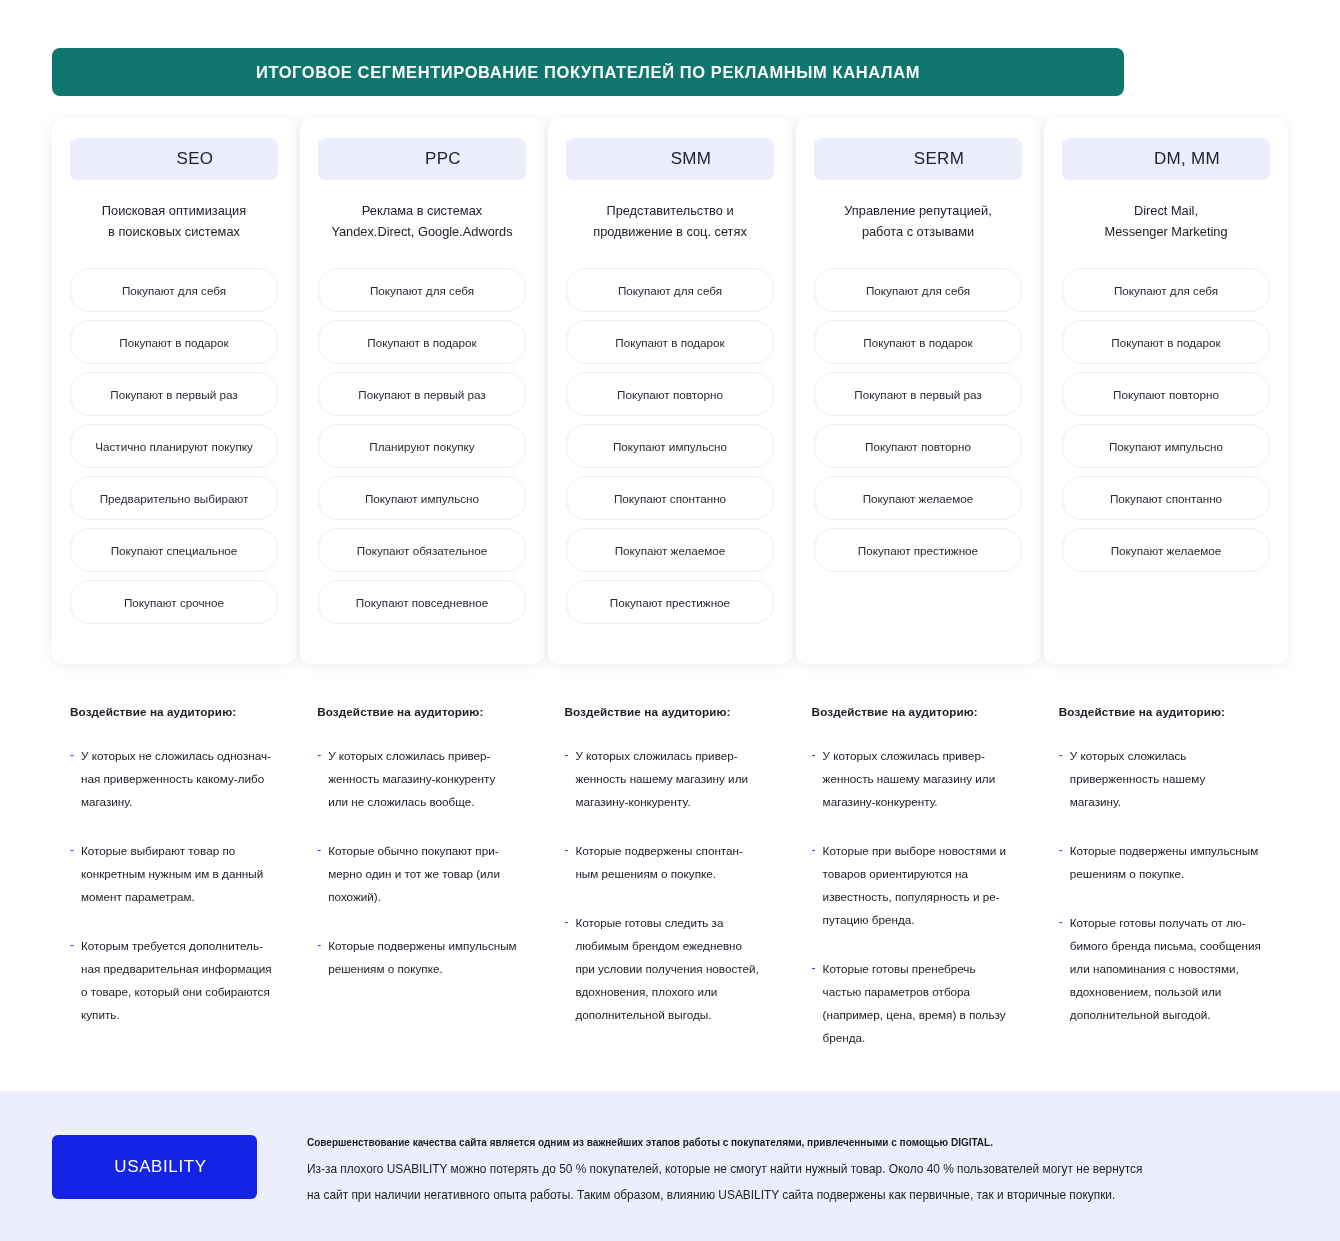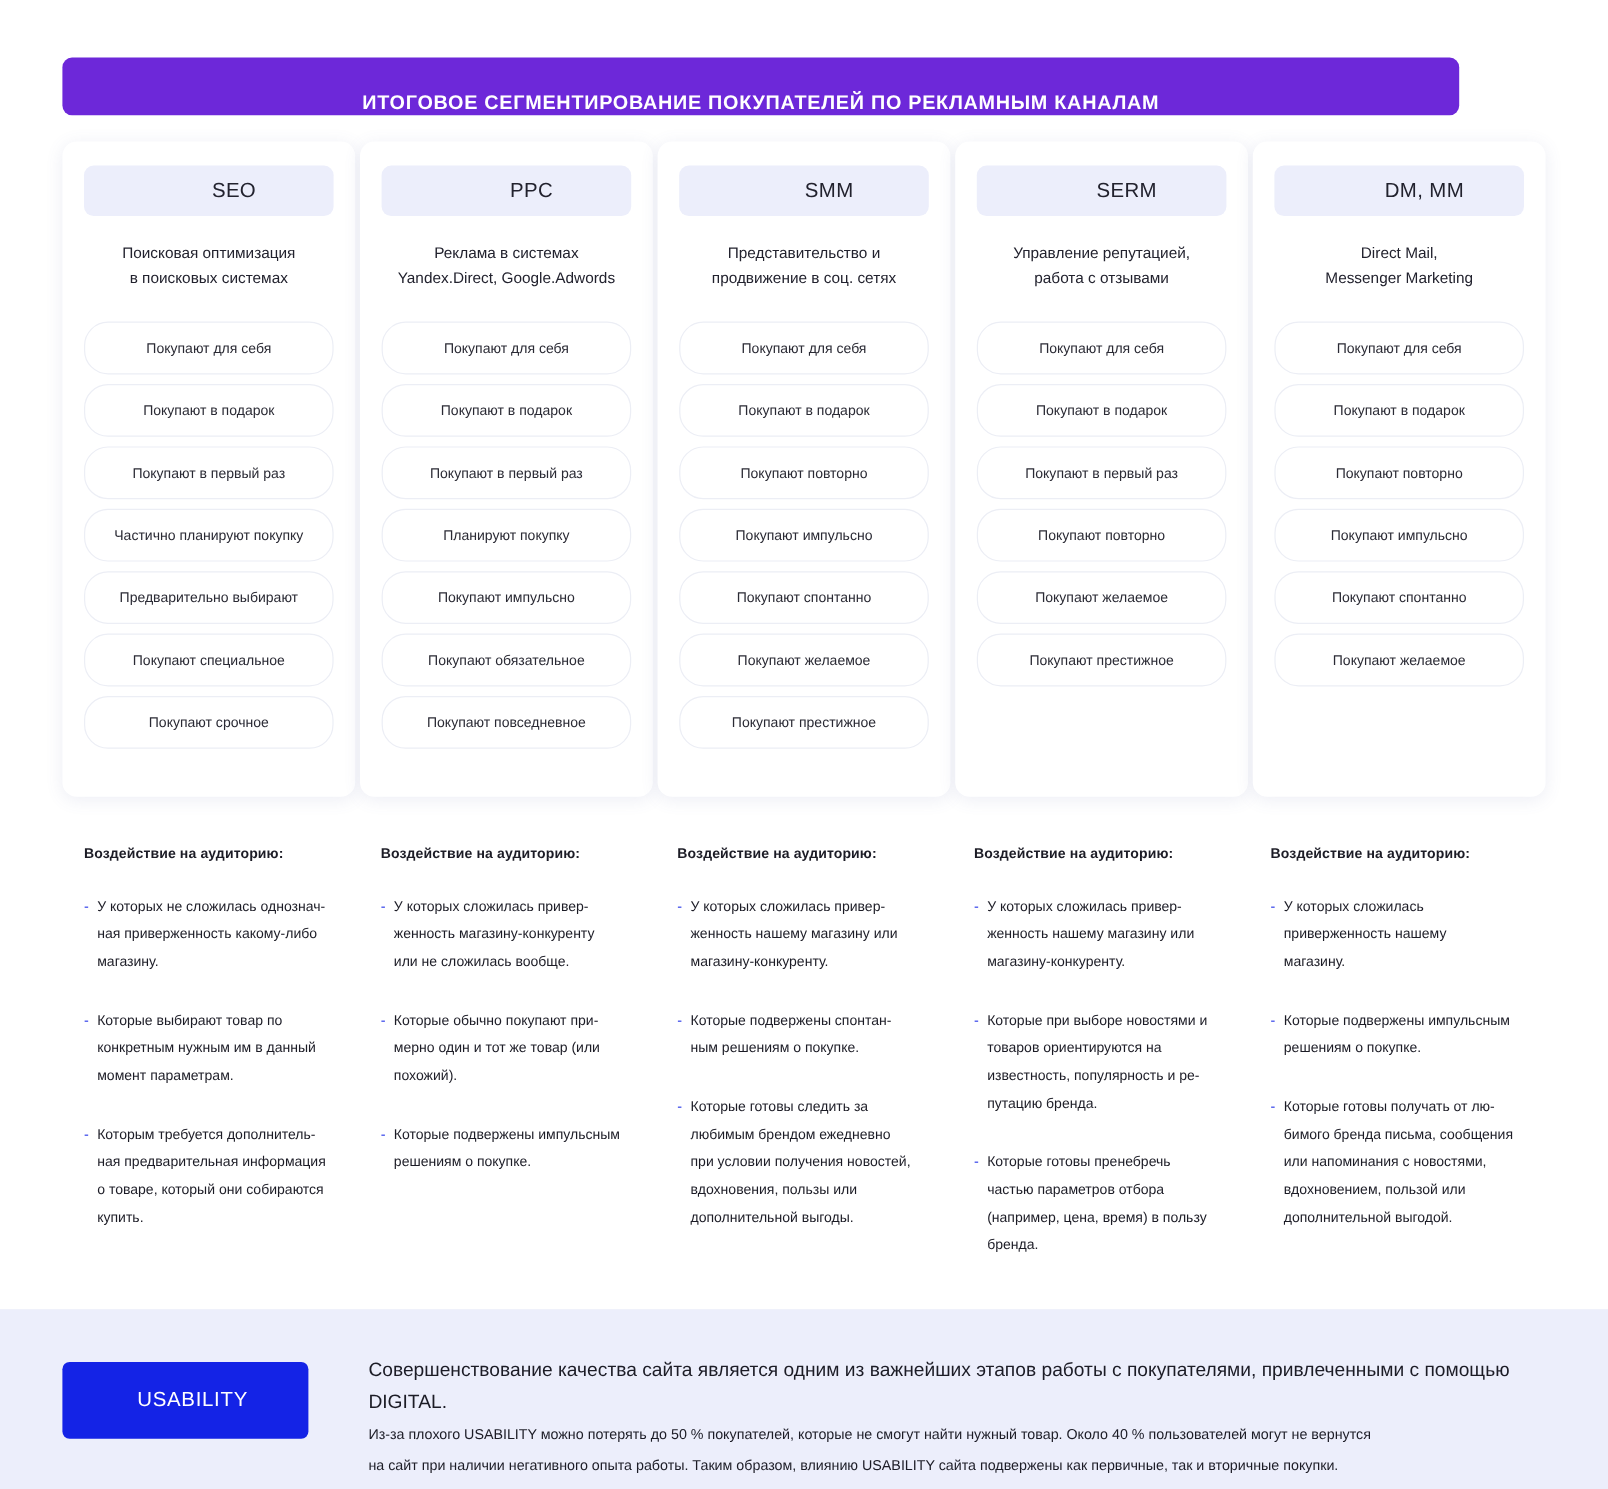--- a/index.html
+++ b/index.html
@@ -12,26 +12,26 @@
     color: #1c1c26;
     overflow: hidden;
     position: relative;
   }
 
   
   .title-bar {
     position: absolute;
     left: 52px;
     top: 48px;
-    width: 1164px;
+    width: 1072px;
     height: 48px;
-    background: #6d28d9;
+    background: #0f766e;
     border-radius: 8px;
     display: flex;
-    align-items: flex-end;
+    align-items: center;
     justify-content: center;
   }
   .title-bar .title-text {
     color: #ffffff;
     font-size: 16.5px;
     font-weight: bold;
     letter-spacing: 0.6px;
     text-transform: uppercase;
   }
 
@@ -169,22 +169,22 @@
     letter-spacing: 0.6px;
     margin-left: 12px;
   }
   .footer-text {
     position: absolute;
     left: 307px;
     top: 1130px;
     width: 990px;
   }
   .footer-lead {
-    font-size: 16px;
-    font-weight: normal;
+    font-size: 10px;
+    font-weight: bold;
     color: #1c1c26;
     line-height: 26px;
   }
   .footer-body {
     font-size: 11.9px;
     color: #1c1c26;
     line-height: 26px;
   }
 </style>
 </head>
@@ -422,21 +422,21 @@
           <div>Которые подвержены спонтан-</div>
           <div>ным решениям о покупке.</div>
         </div>
       </div>
       <div class="impact-item">
         <div class="impact-bullet">-</div>
         <div class="impact-text">
           <div>Которые готовы следить за</div>
           <div>любимым брендом ежедневно</div>
           <div>при условии получения новостей,</div>
-          <div>вдохновения, пользы или</div>
+          <div>вдохновения, плохого или</div>
           <div>дополнительной выгоды.</div>
         </div>
       </div>
     </div>
     <div class="impact-col">
       <div class="impact-title">Воздействие на аудиторию:</div>
       <div class="impact-item">
         <div class="impact-bullet">-</div>
         <div class="impact-text">
           <div>У которых сложилась привер-</div>

